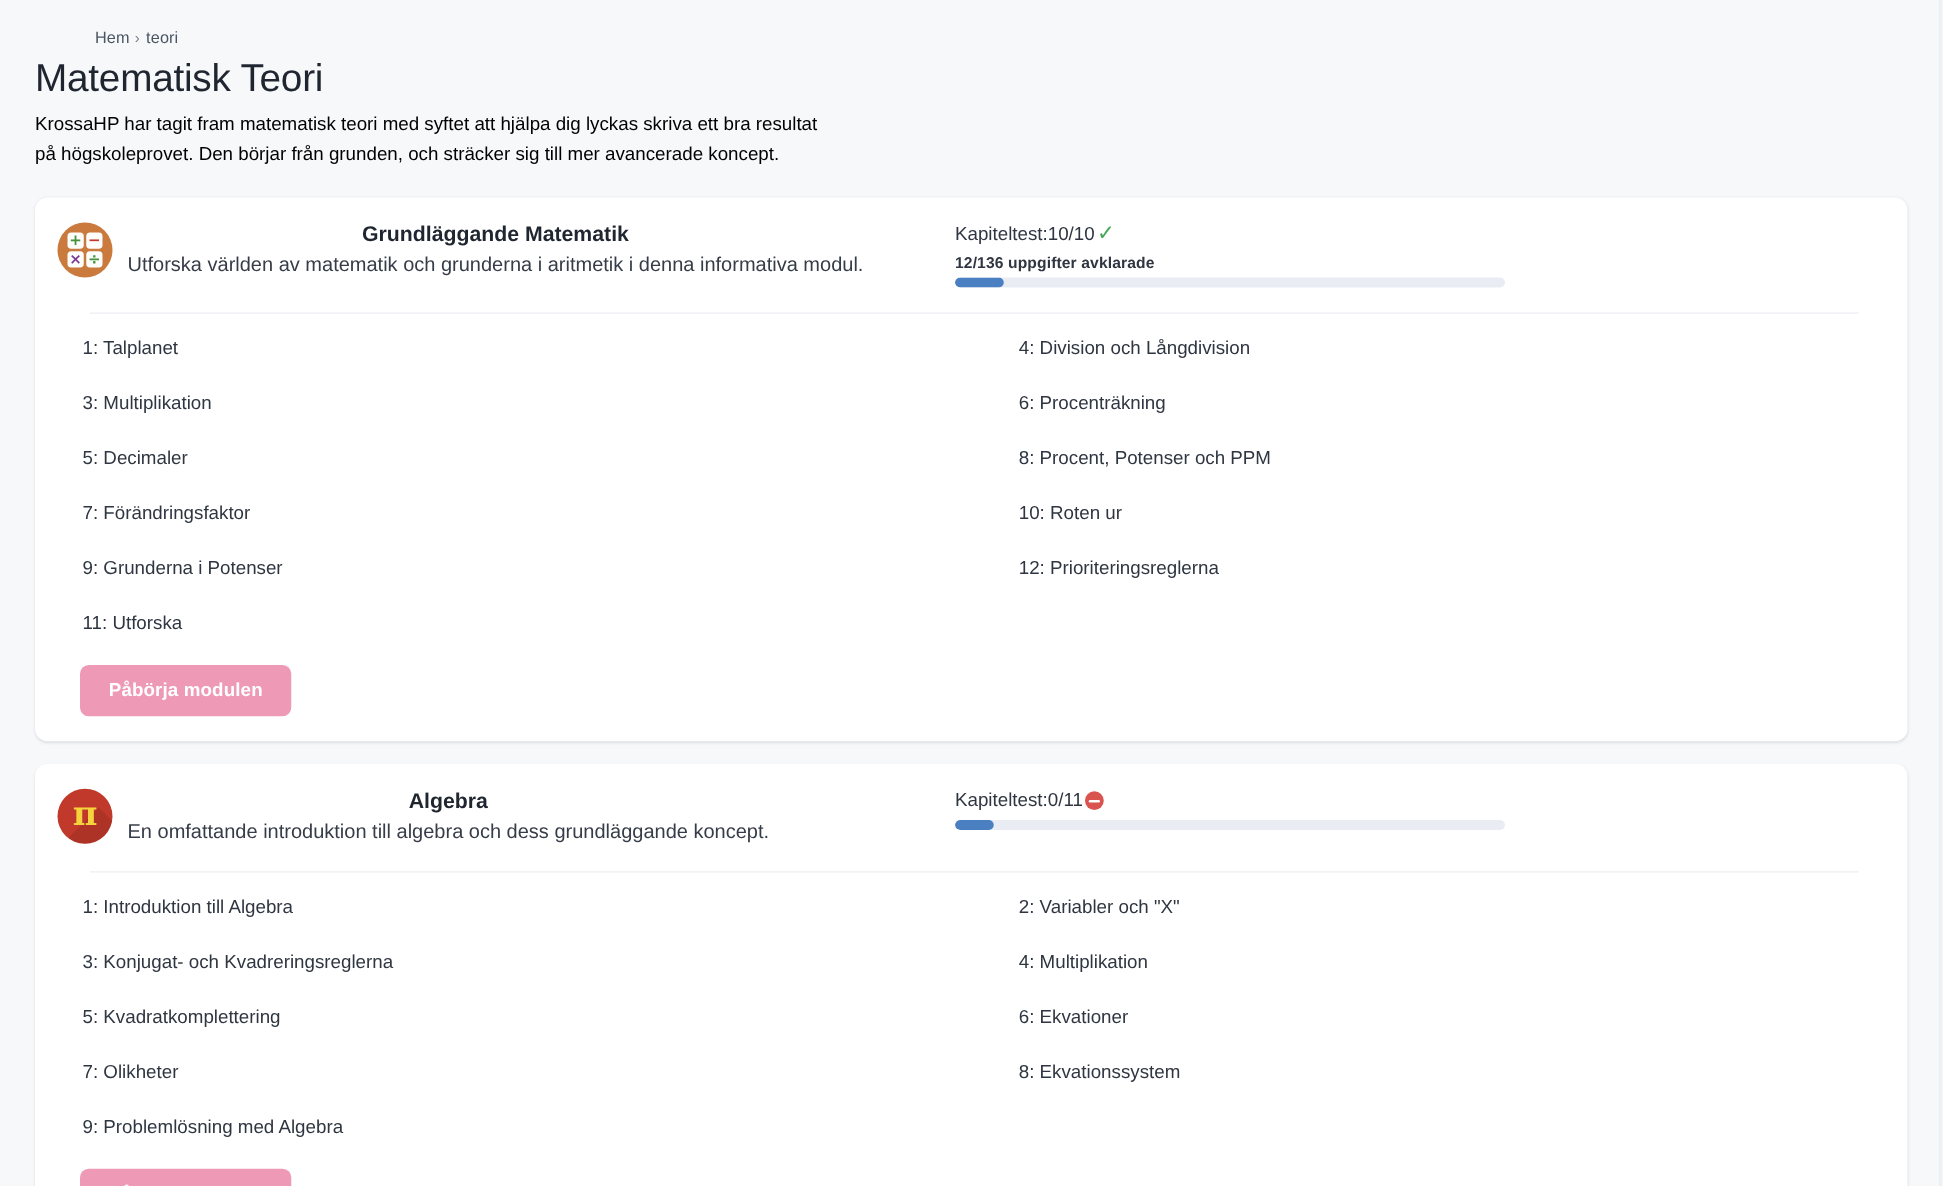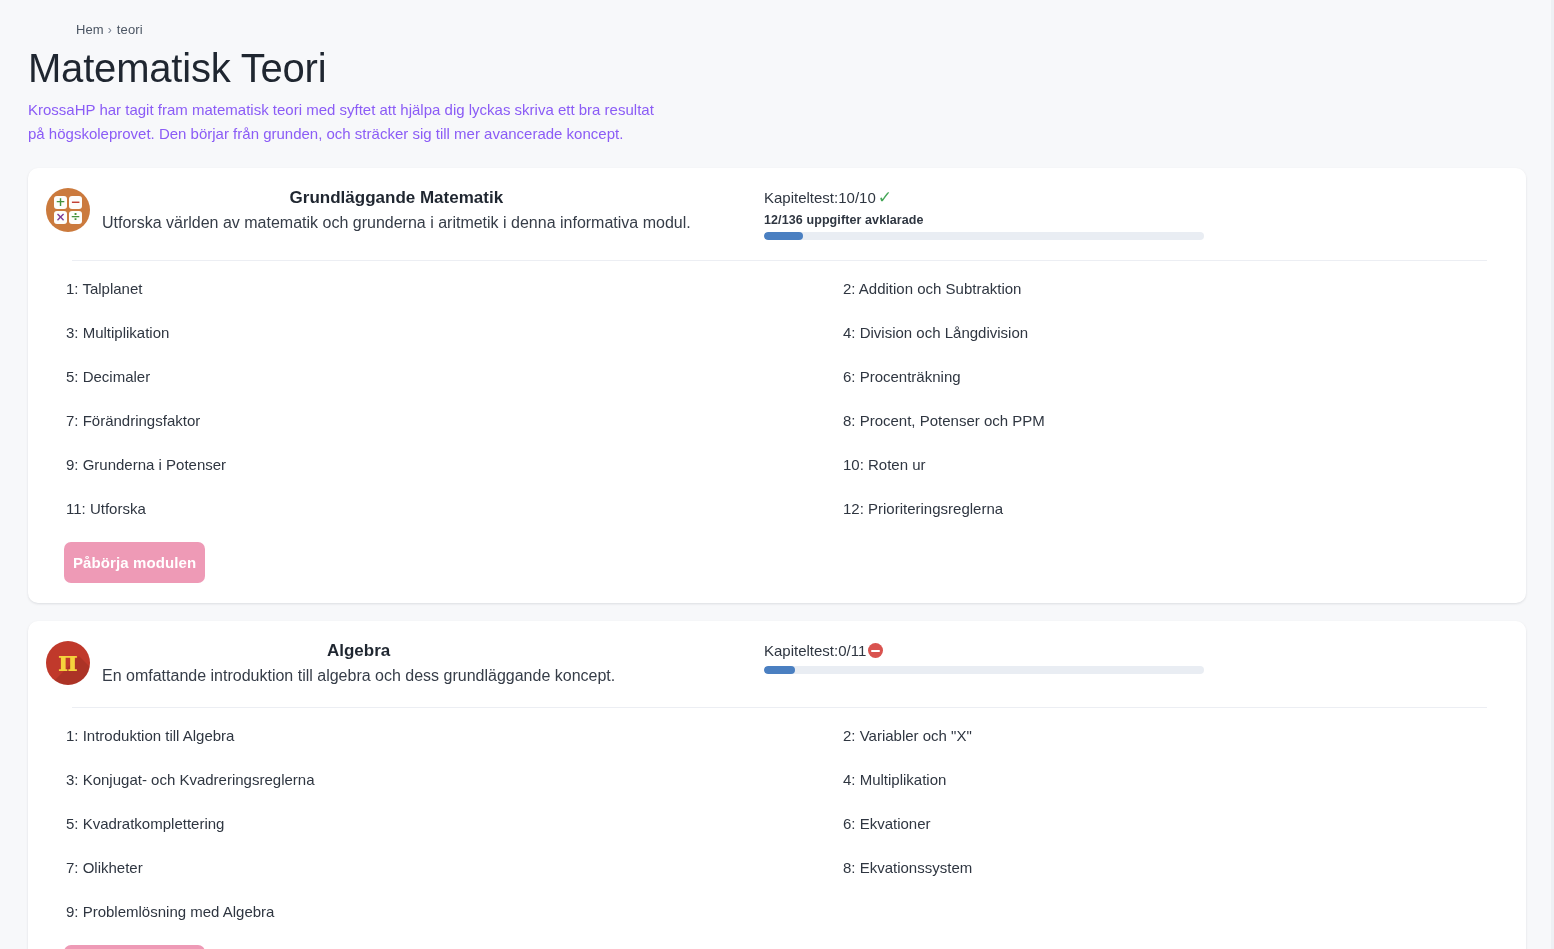--- a/index.html
+++ b/index.html
@@ -29,31 +29,31 @@
     margin-bottom: 9px;
     margin-left: 48px;
   }
   .breadcrumb .crumb-link { color: #4b5563; }
   .breadcrumb .crumb-sep {
     margin: 0 5px 0 4px;
     color: #7b8494;
     font-size: 12px;
   }
   .page-title {
-    font-size: 40px;
+    font-size: 31px;
     font-weight: 400;
     letter-spacing: -.2px;
     margin: 0 0 7px 0;
     color: #1f2630;
     line-height: 1.12;
   }
   .page-desc {
     font-size: 15px;
     line-height: 1.6;
-    color: #8b5cf6;
+    color: #000000;
     max-width: 640px;
     margin: 0;
   }
 
   
   .cards {
     margin-top: 22px;
     padding: 0 28px 30px 28px;
     display: flex;
     flex-direction: column;
@@ -227,42 +227,41 @@
   .card-divider {
     height: 1px;
     background: #eceef3;
     margin: 20px 19px 0 26px;
   }
   .lesson-grid {
     display: grid;
     grid-template-columns: 735px 1fr;
     padding: 0 0 0 20px;
     margin-top: 6px;
-    gap: 28px;
   }
   .lesson-col { display: flex; flex-direction: column; }
   .lesson-item {
     font-size: 15px;
     color: #2f3641;
     padding: 13px 0 13px 0;
     line-height: 1.2;
   }
   .lesson-col-right .lesson-item { padding-left: 14px; }
 
   
   .start-button {
     margin: 11px 0 0 18px;
     background: #ee9ab6;
     color: #ffffff;
     border: none;
     border-radius: 7px;
     font-family: inherit;
     font-size: 15px;
     font-weight: 700;
-    padding: 12px 9px;
+    padding: 12px 23px;
     cursor: pointer;
     letter-spacing: .1px;
     display: inline-block;
   }
 
   
   .scroll-rail {
     position: absolute;
     top: 0;
     right: 0;
@@ -322,21 +321,20 @@
     <div class="lesson-grid">
       <div class="lesson-col lesson-col-left">
           <div class="lesson-item">1: Talplanet</div>
           <div class="lesson-item">3: Multiplikation</div>
           <div class="lesson-item">5: Decimaler</div>
           <div class="lesson-item">7: Förändringsfaktor</div>
           <div class="lesson-item">9: Grunderna i Potenser</div>
           <div class="lesson-item">11: Utforska</div>
         </div>
       <div class="lesson-col lesson-col-right">
-          <div class="lesson-item">2: Addition och Subtraktion</div>
           <div class="lesson-item">4: Division och Långdivision</div>
           <div class="lesson-item">6: Procenträkning</div>
           <div class="lesson-item">8: Procent, Potenser och PPM</div>
           <div class="lesson-item">10: Roten ur</div>
           <div class="lesson-item">12: Prioriteringsreglerna</div>
         </div>
     </div>
 
     <button class="start-button">Påbörja modulen</button>
   </section>

